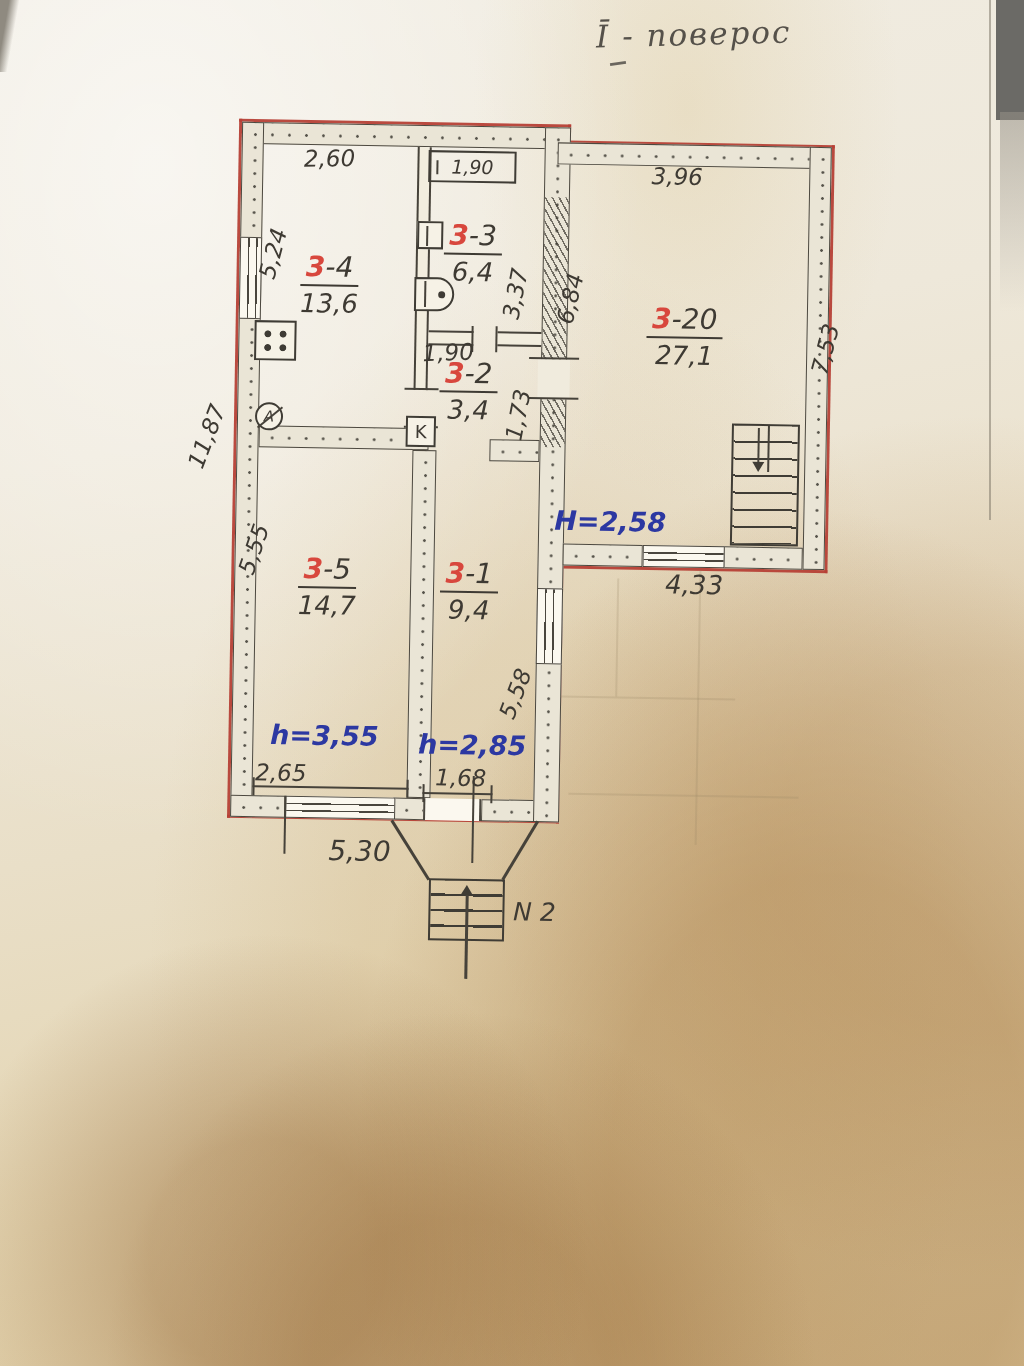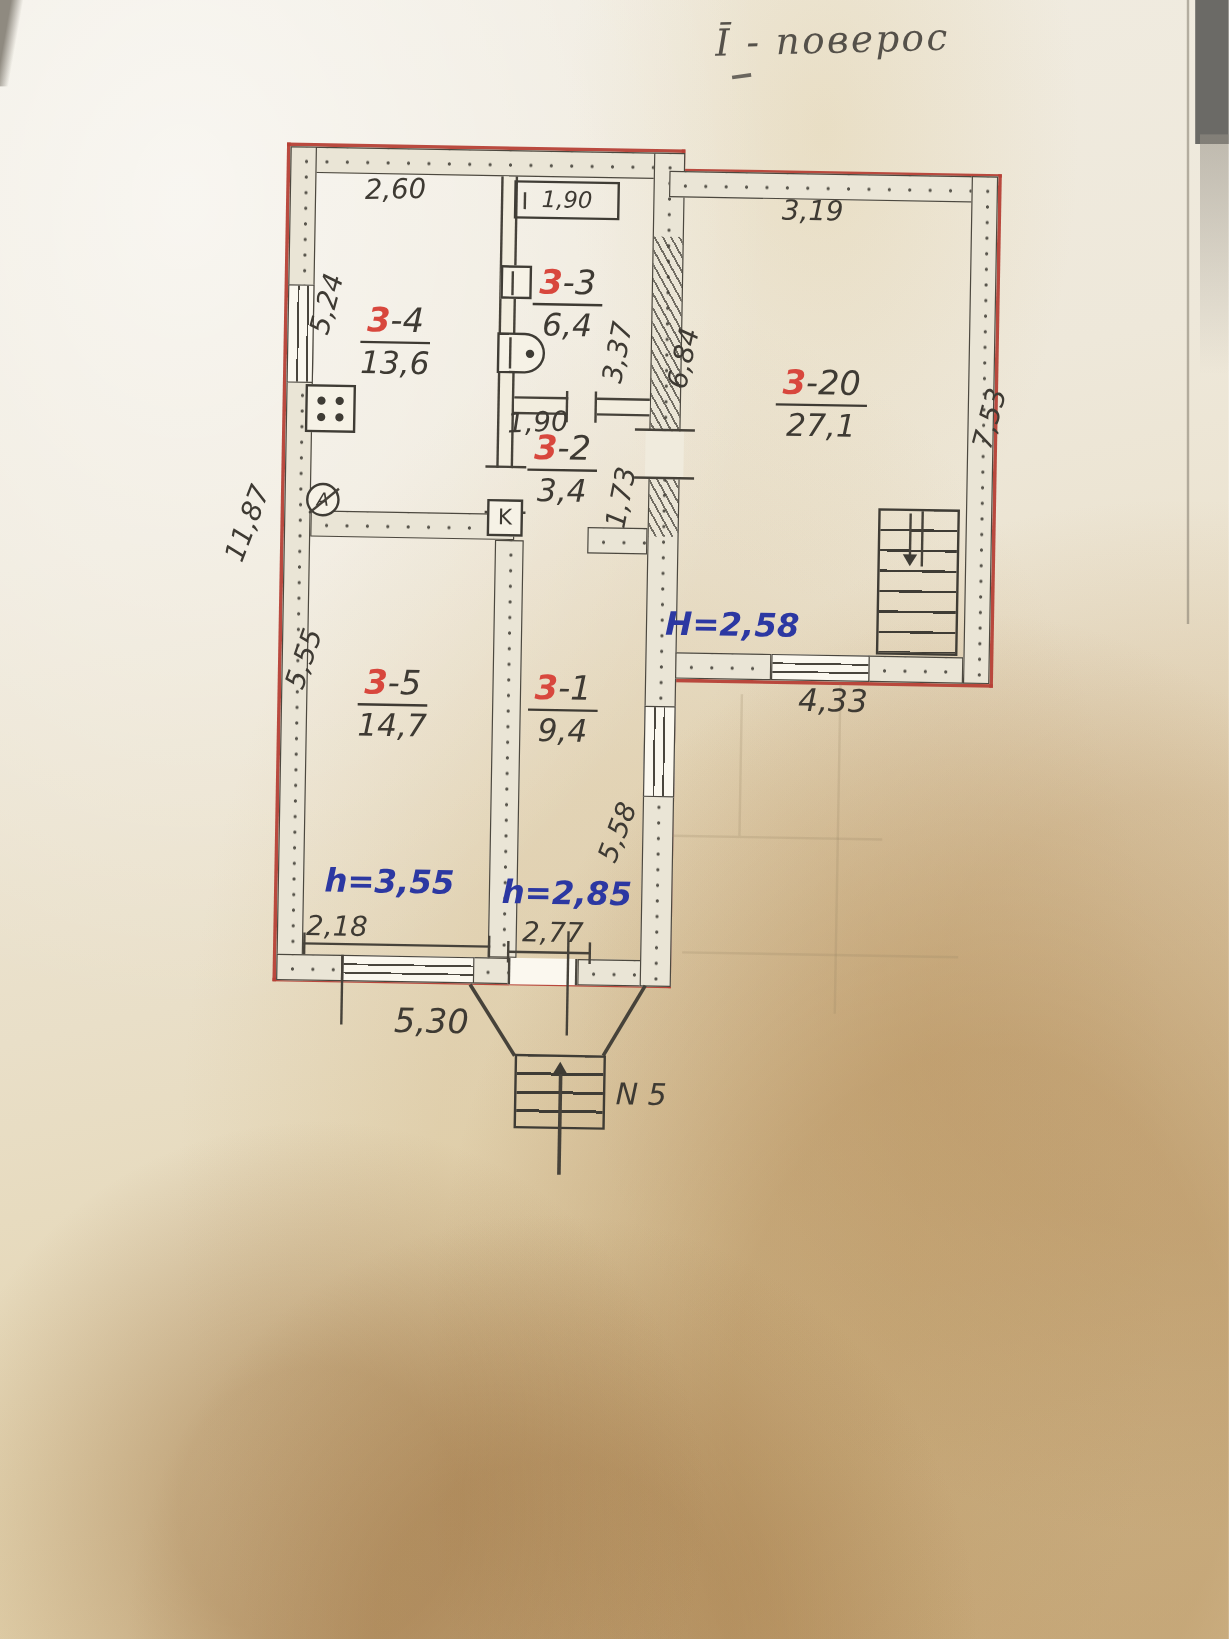--- a/index.html
+++ b/index.html
@@ -136,21 +136,21 @@
       <div class="ln" style="left:24px;top:2px;width:2px;height:36px;"></div>
       <div class="arrowdown" style="left:19px;top:36px;"></div>
     </div>
 
     <div class="ln" style="left:400px;top:820px;width:70px;height:2.5px;transform:rotate(57deg);transform-origin:0 0;"></div>
     <div class="ln" style="left:546px;top:820px;width:68px;height:2.5px;transform:rotate(120deg);transform-origin:0 0;"></div>
     <div class="stairsN" style="left:437px;top:878px;width:76px;height:62px;">
       <div class="ln" style="left:35px;top:12px;width:2.5px;height:86px;"></div>
       <div class="arrowup" style="left:30px;top:4px;"></div>
     </div>
-    <div class="dim" style="left:543px;top:910px;font-size:25px;">N 5</div>
+    <div class="dim" style="left:543px;top:910px;font-size:25px;">N 2</div>
 
     <div class="ln" style="left:291px;top:798px;width:2px;height:58px;"></div>
     <div class="ln" style="left:479px;top:775px;width:2px;height:87px;"></div>
     <div class="ln" style="left:259px;top:788px;width:156px;height:2px;"></div>
     <div class="ln" style="left:259px;top:780px;width:2px;height:18px;"></div>
     <div class="ln" style="left:413px;top:780px;width:2px;height:18px;"></div>
     <div class="ln" style="left:429px;top:792px;width:70px;height:2px;"></div>
     <div class="ln" style="left:429px;top:784px;width:2px;height:18px;"></div>
     <div class="ln" style="left:497px;top:784px;width:2px;height:18px;"></div>
 
@@ -178,33 +178,33 @@
     <div class="room" style="left:330px;top:554px;">
       <span class="rcode"><span class="rnum">3</span><span class="rsuf">-5</span></span>
       <div class="rarea">14,7</div>
     </div>
     <div class="room" style="left:472px;top:556px;">
       <span class="rcode"><span class="rnum">3</span><span class="rsuf">-1</span></span>
       <div class="rarea">9,4</div>
     </div>
 
     <div class="dim" style="left:325px;top:160px;transform:translate(-50%,-50%) rotate(-2deg);">2,60</div>
-    <div class="dim" style="left:673px;top:172px;">3,19</div>
+    <div class="dim" style="left:673px;top:172px;">3,96</div>
     <div class="dim" style="left:270px;top:256px;transform:translate(-50%,-50%) rotate(-76deg);">5,24</div>
     <div class="dim" style="left:513px;top:292px;transform:translate(-50%,-50%) rotate(-80deg);">3,37</div>
     <div class="dim" style="left:568px;top:296px;transform:translate(-50%,-50%) rotate(-78deg);">6,84</div>
     <div class="dim" style="left:824px;top:342px;transform:translate(-50%,-50%) rotate(-76deg);">7,53</div>
     <div class="dim" style="left:447px;top:352px;transform:translate(-50%,-50%) rotate(-3deg);">1,90</div>
     <div class="dim" style="left:518px;top:413px;transform:translate(-50%,-50%) rotate(-80deg);">1,73</div>
     <div class="dim" style="left:207px;top:440px;transform:translate(-50%,-50%) rotate(-70deg);">11,87</div>
     <div class="dim" style="left:256px;top:552px;transform:translate(-50%,-50%) rotate(-72deg);">5,55</div>
     <div class="dim" style="left:697px;top:580px;font-size:26px;">4,33</div>
     <div class="dim" style="left:520px;top:692px;transform:translate(-50%,-50%) rotate(-70deg);">5,58</div>
-    <div class="dim" style="left:287px;top:775px;">2,18</div>
-    <div class="dim" style="left:467px;top:777px;">2,77</div>
+    <div class="dim" style="left:287px;top:775px;">2,65</div>
+    <div class="dim" style="left:467px;top:777px;">1,68</div>
     <div class="dim" style="left:367px;top:852px;font-size:28px;">5,30</div>
 
     <div class="blue" style="left:612px;top:518px;">H=2,58</div>
     <div class="blue" style="left:330px;top:737px;">h=3,55</div>
     <div class="blue" style="left:478px;top:744px;">h=2,85</div>
 
   </div>
 </div>
 
 </body></html>

